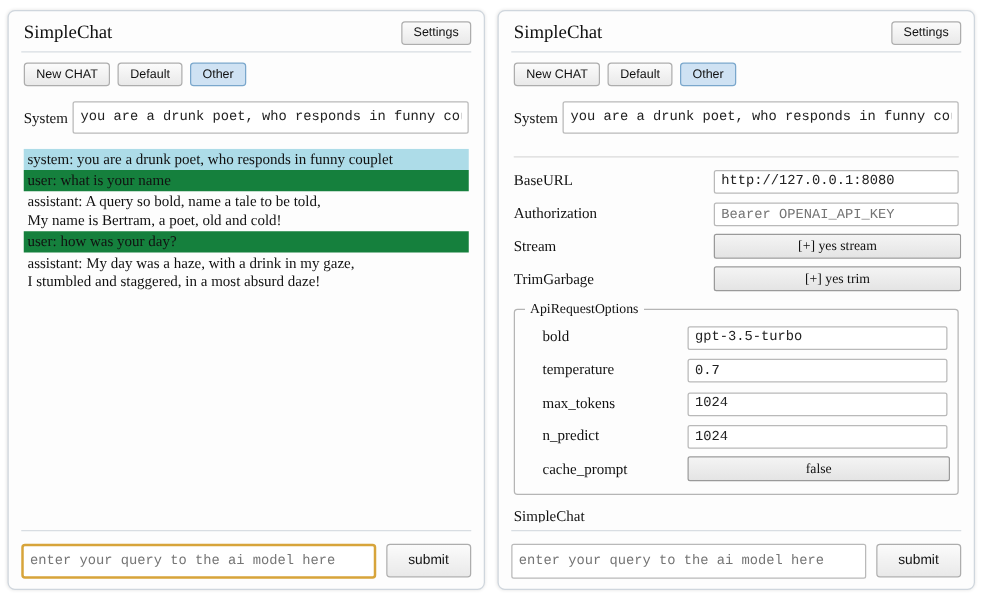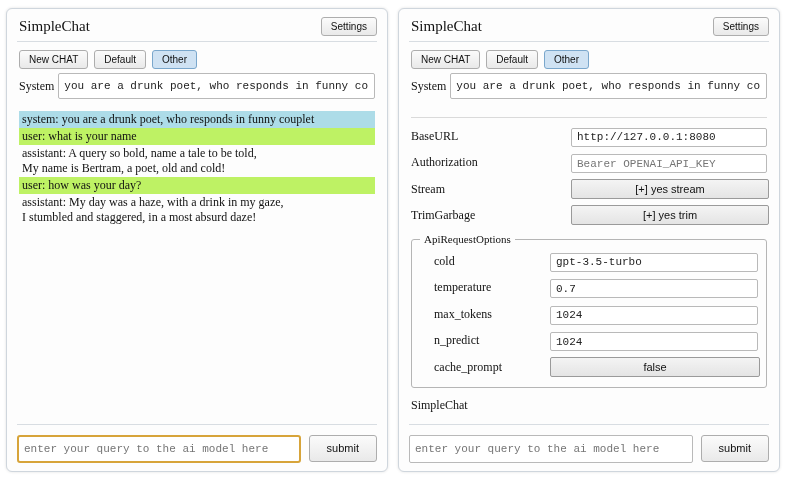--- a/index.html
+++ b/index.html
@@ -70,21 +70,21 @@
     display: flex;
     gap: 6px;
     margin-top: 8px;
     padding-left: 2px;
   }
   
   .system-row {
     display: flex;
     align-items: center;
     gap: 4px;
-    margin-top: 4px;
+    margin-top: 12px;
     padding: 0 2px;
   }
   .system-label {
     font-family: "Liberation Serif", serif;
     font-size: 12px;
     color: #111;
   }
   .txt {
     font-family: "Liberation Mono", monospace;
     font-size: 11px;
@@ -109,21 +109,21 @@
   }
   .msg {
     font-family: "Liberation Serif", serif;
     font-size: 12px;
     line-height: 15px;
     color: #111;
     padding: 1px 3px;
     white-space: pre-wrap;
   }
   .msg.system { background: #addce8; }
-  .msg.user { background: #bef264; }
+  .msg.user { background: #15803d; }
   .msg.assistant { background: transparent; }
   
   .querybar {
     display: flex;
     align-items: flex-start;
     gap: 8px;
     border-top: 1px solid #d8dde2;
     padding-top: 10px;
     margin-top: 6px;
   }
@@ -161,21 +161,21 @@
     width: 160px;
     flex: none;
   }
   .setctl {
     flex: 1;
   }
   .setctl .txt { width: 100%; height: 19px; padding: 2px 5px; }
   .setctl .txt.ph { color: #9b9b9b; }
   .wide-btn {
     width: 100%;
-    font-family: Liberation Sans, sans-serif;
+    font-family: Liberation Serif, serif;
     font-size: 11px;
     background: linear-gradient(#f4f4f4, #e4e4e4);
     border: 1px solid #9a9a9a;
     border-radius: 2px;
     padding: 3px 0;
     text-align: center;
     cursor: pointer;
     color: #111;
   }
   select.sel-ctl {
@@ -291,21 +291,21 @@
         <div class="setlabel">TrimGarbage</div>
         <div class="setctl">
           <div class="wide-btn">[+] yes trim</div>
         </div>
       </div>
 
       <fieldset class="group">
         <legend>ApiRequestOptions</legend>
 
         <div class="setrow">
-          <div class="setlabel">cold</div>
+          <div class="setlabel">bold</div>
           <div class="setctl">
             <input class="txt" type="text" value="gpt-3.5-turbo" style="">
           </div>
         </div>
 
         <div class="setrow">
           <div class="setlabel">temperature</div>
           <div class="setctl">
             <input class="txt" type="text" value="0.7" style="">
           </div>

